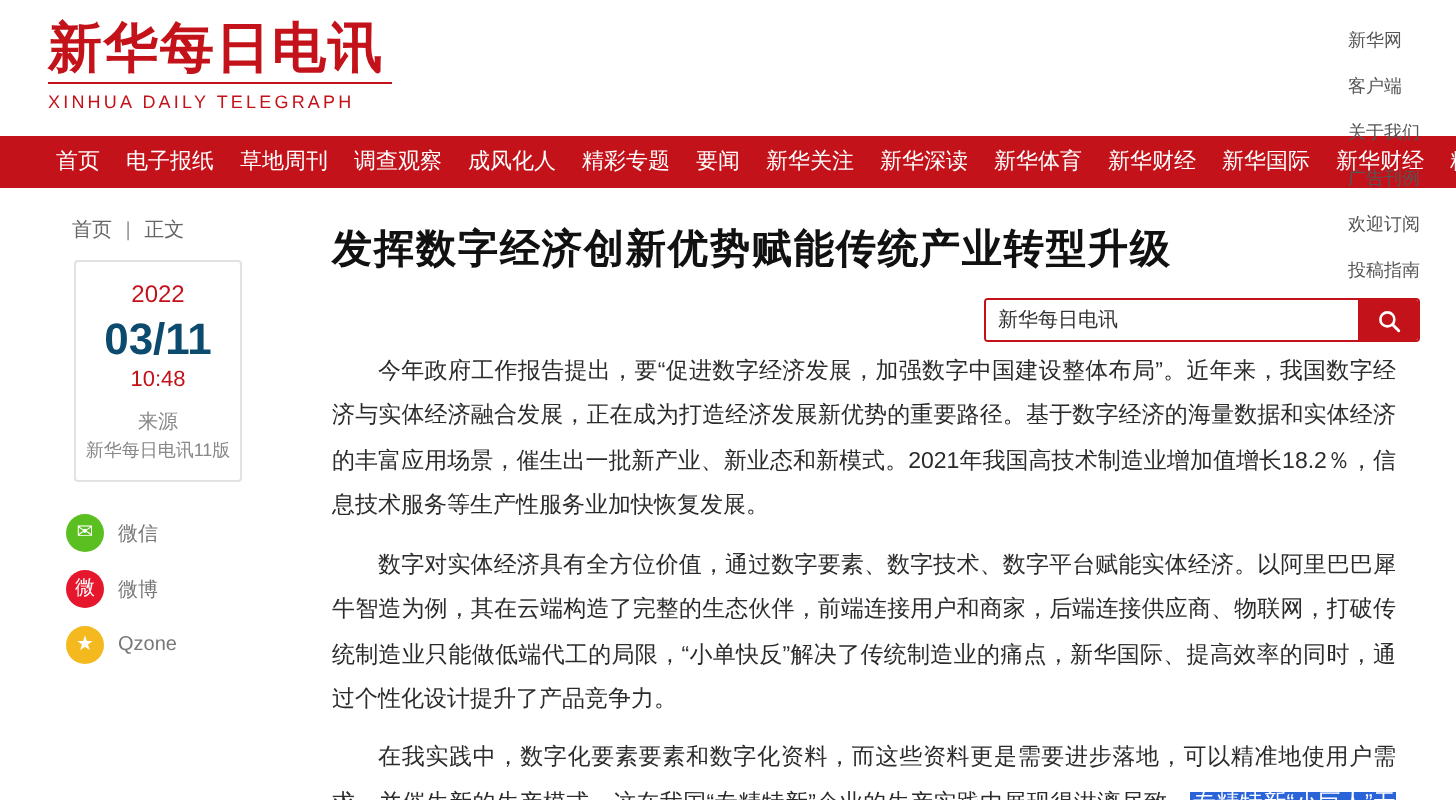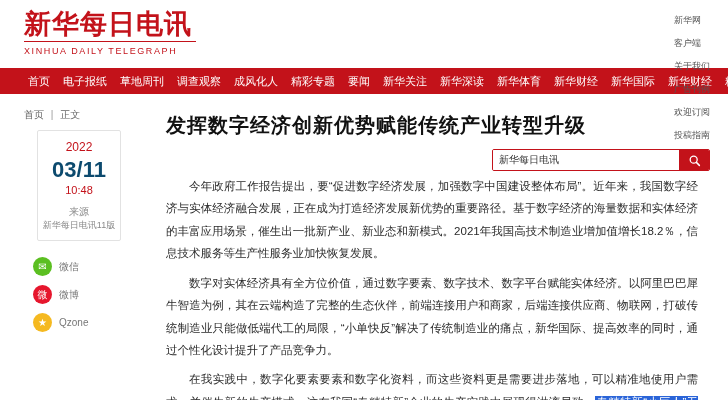--- a/index.html
+++ b/index.html
@@ -88,21 +88,21 @@
 
   .sidebar {
     width: 158px;
     flex: 0 0 158px;
     display:flex;
     flex-direction:column;
     align-items:center;
   }
   .crumb {
     align-self:flex-start;
-    margin-left: 24px;
+    margin-left: 36px;
     font-size: 10px;
     color:#666;
     margin-bottom: 8px;
     white-space:nowrap;
   }
   .crumb a { color:#666; text-decoration:none; }
   .crumb .sep { margin: 0 4px; color:#999; }
 
   .datecard {
     width: 84px;

